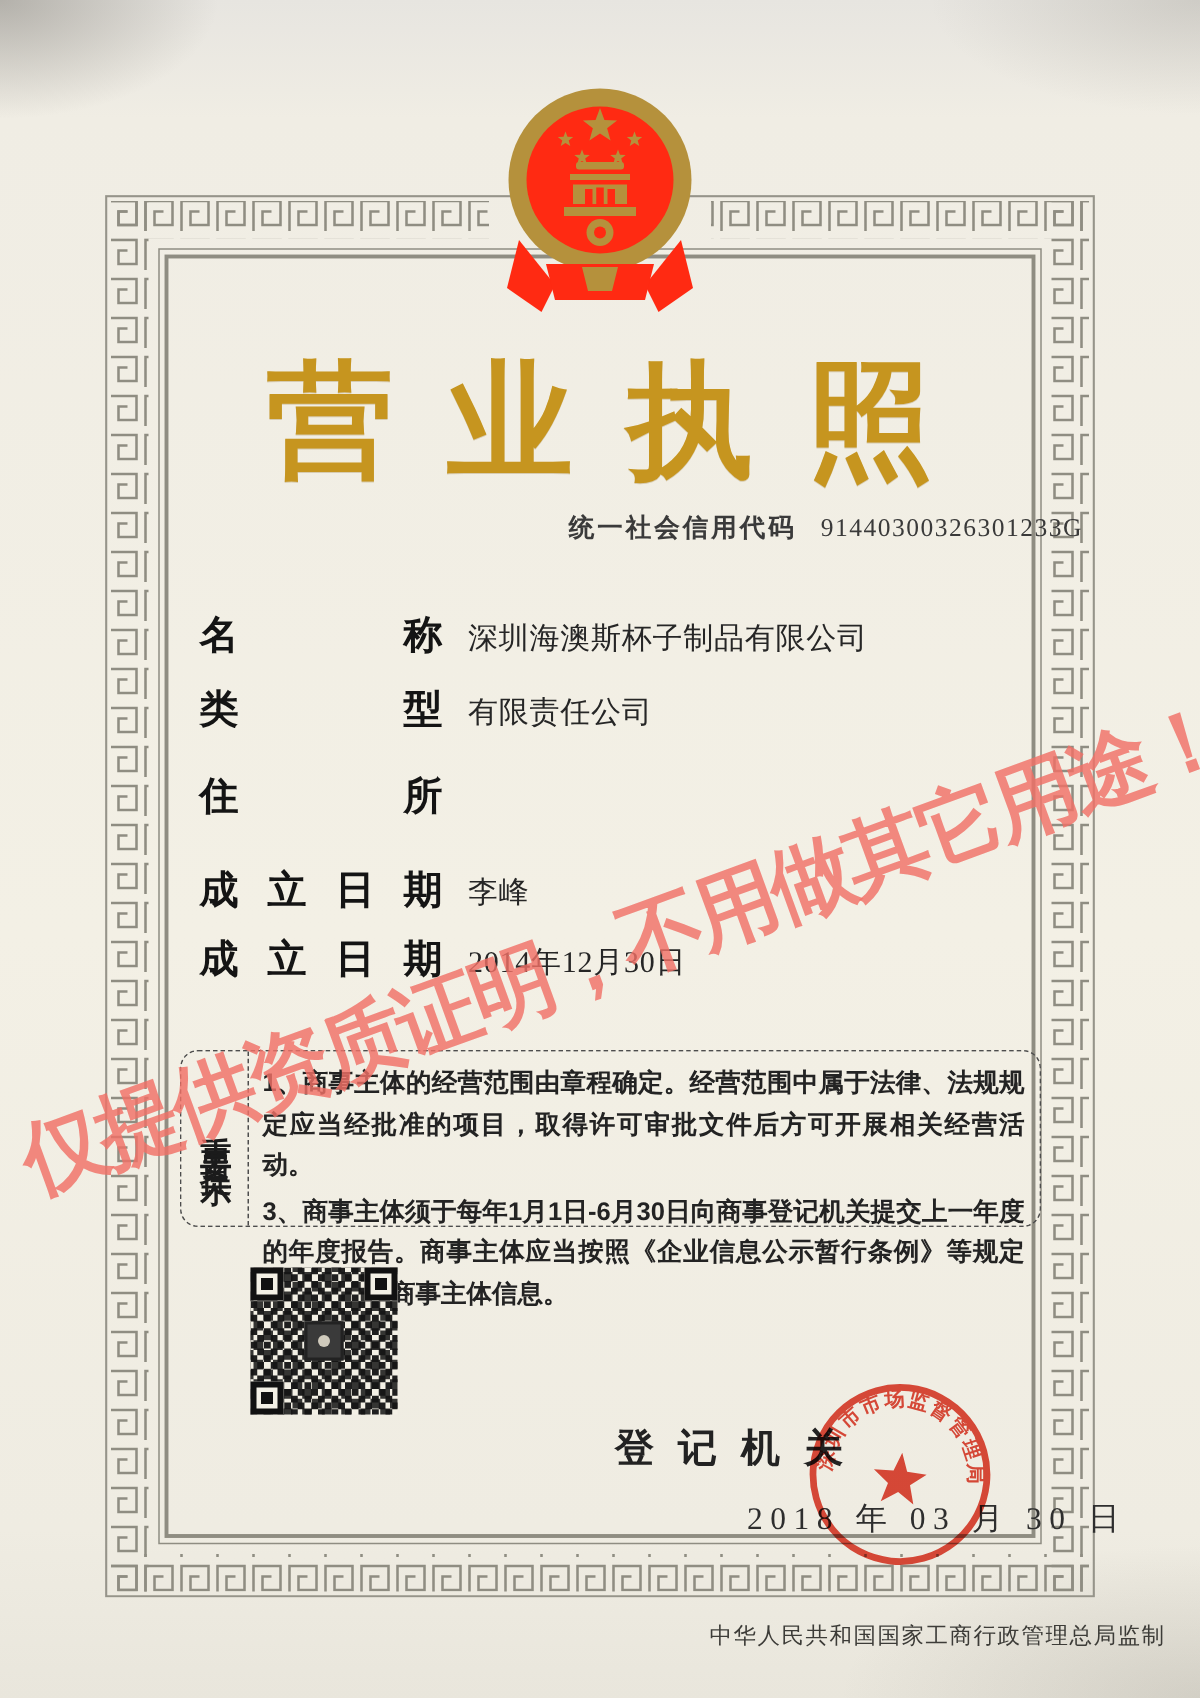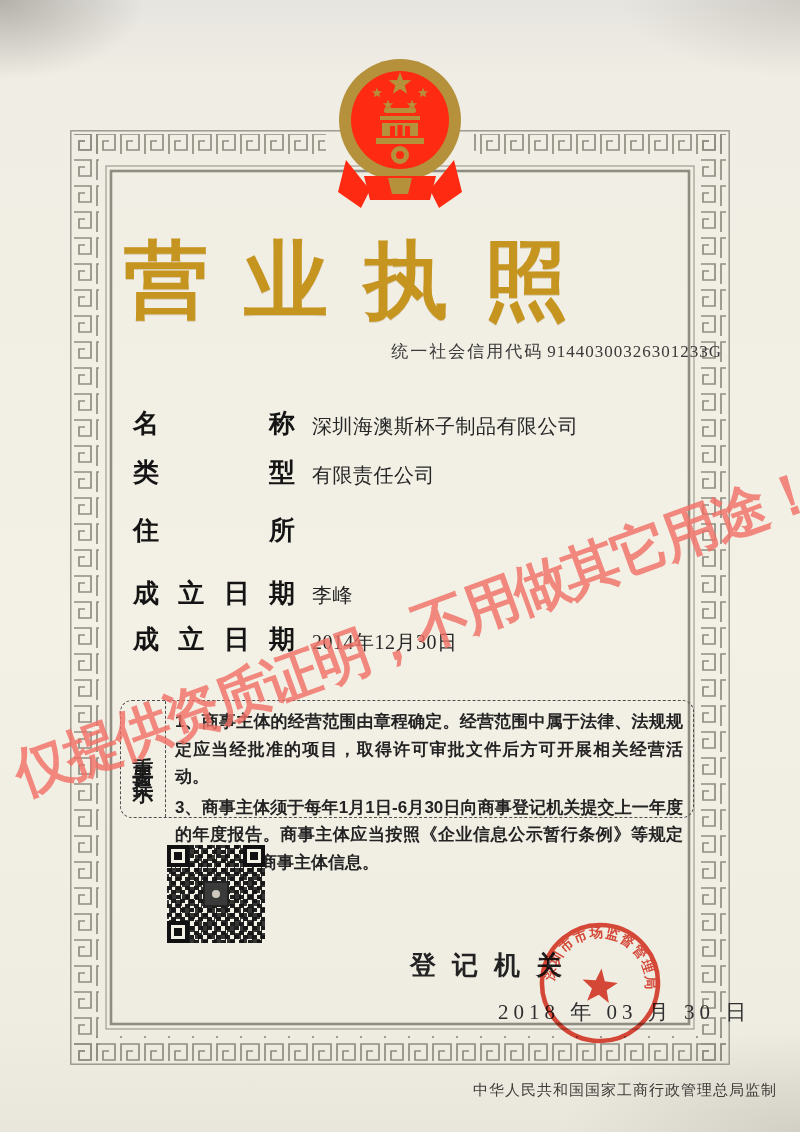--- a/index.html
+++ b/index.html
@@ -14,34 +14,34 @@
       radial-gradient(40% 12% at 100% 100%, rgba(120,116,106,0.20), rgba(120,116,106,0) 75%),
       linear-gradient(180deg,#e7e5e0 0%,#f0ede4 7%,#f3f0e5 55%,#efece2 90%,#e9e6dc 100%);
   }
   .abs{position:absolute;}
   
   .frame{left:70px;top:130px;width:660px;height:935px;}
   
   .emblem{left:330px;top:42px;width:140px;height:168px;z-index:3;}
   
   .title{
-    left:0;top:224px;width:692px;
+    left:0;top:224px;width:800px;
     text-align:center;
     font-size:84px;font-weight:800;
     letter-spacing:36px;padding-left:36px;box-sizing:border-box;
     color:#c6951f;
     text-shadow:0 1px 0 rgba(140,100,20,0.25);
     font-family:"Liberation Sans",sans-serif;
   }
   
   .credit{
     left:0;top:340px;width:722px;text-align:right;
     font-family:"Liberation Serif",serif;color:#3a3a3a;font-size:17px;
   }
-  .credit .lbl{font-weight:400;letter-spacing:2px;margin-right:4px;}
+  .credit .lbl{font-weight:700;letter-spacing:2px;margin-right:16px;}
   .credit .code{letter-spacing:1px;}
   
   .field-label{
     left:133px;width:162px;
     font-size:26px;font-weight:700;color:#141414;
     text-align:justify;text-align-last:justify;
     font-family:"Liberation Sans",sans-serif;
   }
   .field-value{
     left:312px;width:396px;

